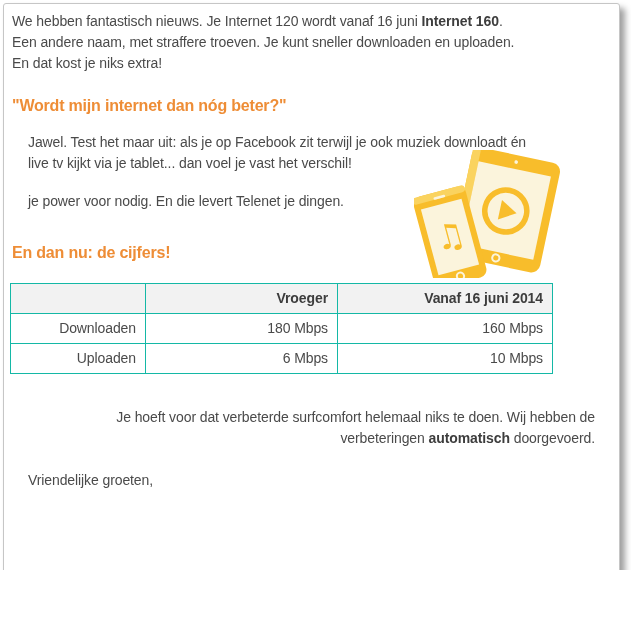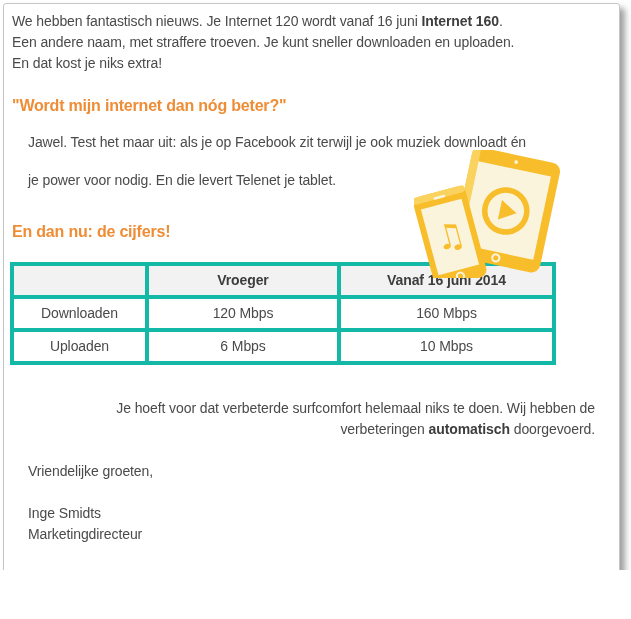--- a/index.html
+++ b/index.html
@@ -55,22 +55,22 @@
   table.figures {
     border-collapse: collapse;
     margin-top: 20px;
     margin-left: -2px;
     width: 542px;
     table-layout: fixed;
     font-size: 14px;
     color: #4a4a4a;
   }
   table.figures th, table.figures td {
-    border: 4px solid #14b8a6;
-    text-align: center;
+    border: 1px solid #14b8a6;
+    text-align: right;
     vertical-align: middle;
     padding: 6px 9px 7px 9px;
     line-height: 16px;
     overflow: hidden;
   }
   table.figures th {
     background: #f2f2f2;
     font-weight: bold;
     color: #3d3d3d;
   }
@@ -96,66 +96,63 @@
       <div class="para p1">
         <div class="ln"><span>We hebben fantastisch nieuws. Je Internet 120 wordt vanaf 16 juni </span><span class="bold">Internet 160</span><span>.</span></div>
         <div class="ln">Een andere naam, met straffere troeven. Je kunt sneller downloaden en uploaden.</div>
         <div class="ln">En dat kost je niks extra!</div>
       </div>
 
       <div class="heading hq">"Wordt mijn internet dan nóg beter?"</div>
 
       <div class="para">
         <div class="ln">Jawel. Test het maar uit: als je op Facebook zit terwijl je ook muziek downloadt én</div>
+        <div class="ln">live tv kijkt via je tablet... dan voel je vast het verschil!</div>
       </div>
 
       <div class="para p3">
-        <div class="ln">je power voor nodig. En die levert Telenet je tablet.</div>
+        <div class="ln">je power voor nodig. En die levert Telenet je dingen.</div>
       </div>
 
       <div class="heading h2m">En dan nu: de cijfers!</div>
 
       <table class="figures">
         <colgroup>
             <col class="c1">
             <col class="c2">
             <col class="c3">
           </colgroup>
         <thead>
           <tr>
             <th></th>
             <th>Vroeger</th>
             <th>Vanaf 16 juni 2014</th>
           </tr>
         </thead>
         <tbody>
           <tr>
             <td>Downloaden</td>
-            <td>120 Mbps</td>
+            <td>180 Mbps</td>
             <td>160 Mbps</td>
           </tr>
           <tr>
             <td>Uploaden</td>
             <td>6 Mbps</td>
             <td>10 Mbps</td>
           </tr>
         </tbody>
       </table>
 
       <div class="para p4">
         <div class="ln">Je hoeft voor dat verbeterde surfcomfort helemaal niks te doen. Wij hebben de</div>
         <div class="ln"><span>verbeteringen </span><span class="bold">automatisch</span><span> doorgevoerd.</span></div>
       </div>
 
       <div class="para p5 ln">Vriendelijke groeten,</div>
 
-      <div class="para sig">
-        <div class="ln">Inge Smidts</div>
-        <div class="ln">Marketingdirecteur</div>
-      </div>
 
     </div>
 
     <svg class="illustration" viewBox="0 0 152 128" xmlns="http://www.w3.org/2000/svg" aria-hidden="true">
 
       <g transform="translate(92,60) rotate(12)">
         <rect x="-45" y="-56" width="90" height="112" rx="9" fill="#F8BD2B"></rect>
         <rect x="-45" y="-56" width="8" height="112" rx="4" fill="#FAD35F"></rect>
         <rect x="-37" y="-42" width="74" height="85" fill="#FBF4DC"></rect>
         <circle cx="0" cy="-49" r="1.8" fill="#FBF4DC"></circle>

